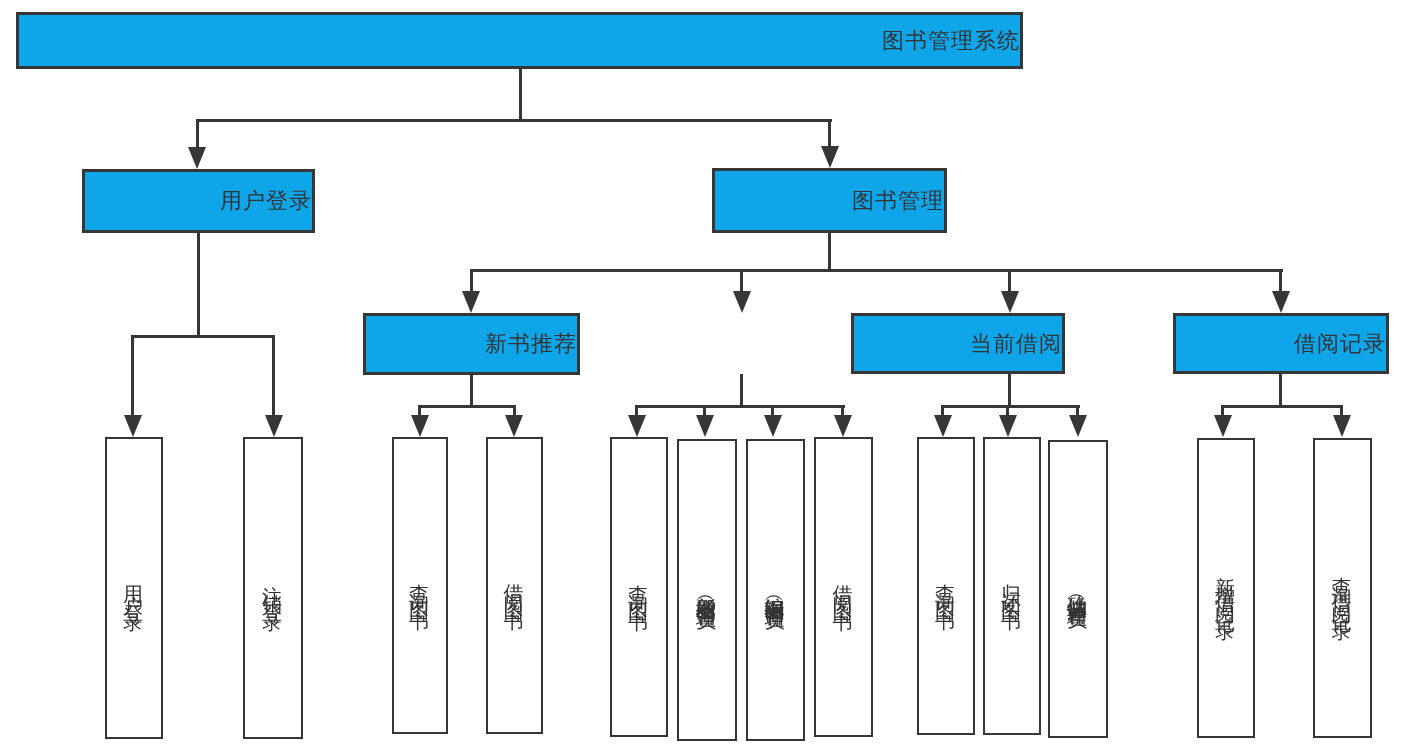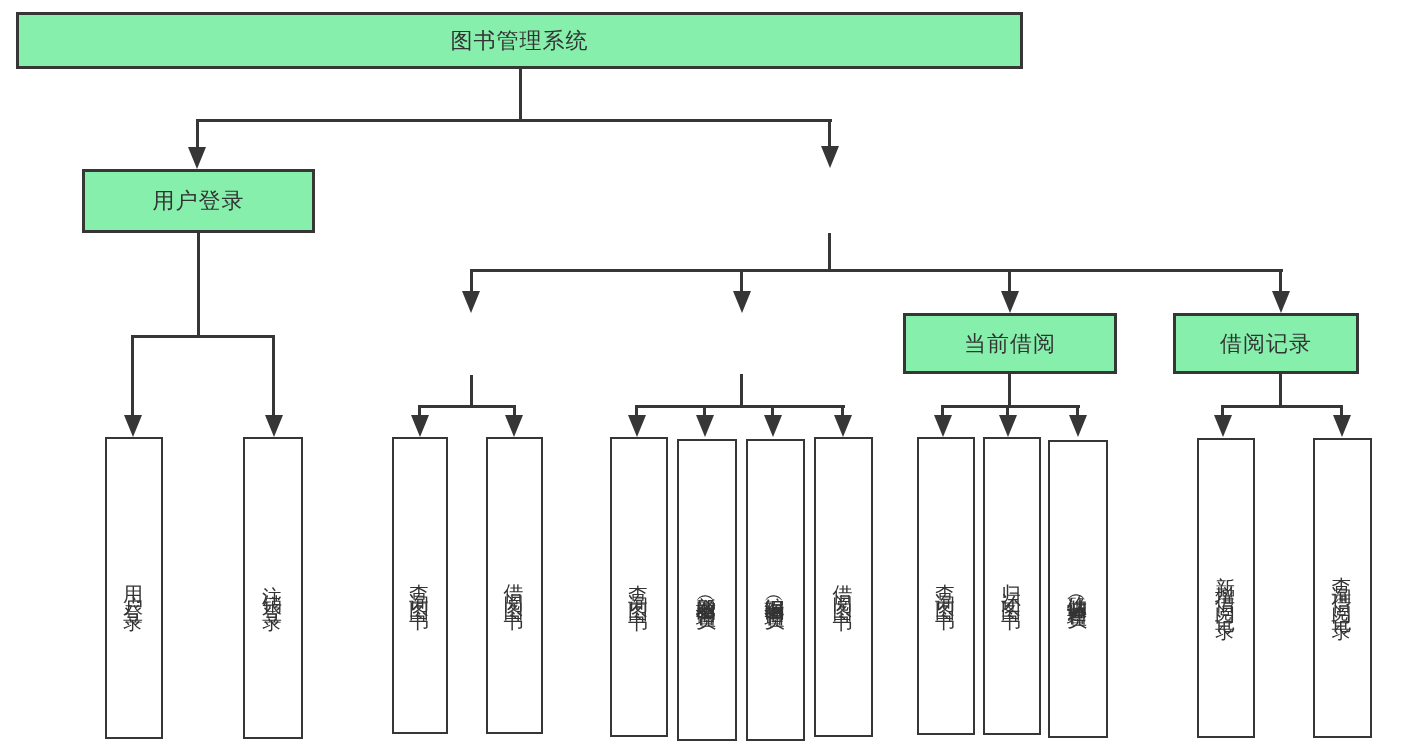--- a/index.html
+++ b/index.html
@@ -8,24 +8,24 @@
     width: 1405px;
     height: 747px;
     background: #ffffff;
     font-family: "Liberation Sans", "DejaVu Sans", sans-serif;
     overflow: hidden;
   }
   .box {
     position: absolute;
     box-sizing: border-box;
     border: 3px solid #363636;
-    background: #86efac;
+    background: #0ea5e9;
     display: flex;
     align-items: center;
-    justify-content: center;
+    justify-content: flex-end;
     color: #333333;
     font-size: 22px;
     letter-spacing: 1px;
     z-index: 2;
   }
   .vbox {
     position: absolute;
     box-sizing: border-box;
     border: 2px solid #363636;
     background: #ffffff;
@@ -77,44 +77,50 @@
 
   <div class="vline" style="left:519px; top:69px; height:52px"></div>
   <div class="hline" style="left:196px; top:119px; width:636px"></div>
   <div class="vline" style="left:196px; top:119px; height:31px"></div>
   <div class="arrow" style="left:188px; top:147px"></div>
   <div class="vline" style="left:828px; top:119px; height:31px"></div>
   <div class="arrow" style="left:821px; top:146px"></div>
 
   <div class="box" style="left:82px; top:169px; width:233px; height:64px">
     <span>用户登录</span>
+  </div>
+  <div class="box" style="left:712px; top:168px; width:235px; height:65px">
+    <span>图书管理</span>
   </div>
 
   <div class="vline" style="left:197px; top:233px; height:105px"></div>
   <div class="hline" style="left:131px; top:335px; width:144px"></div>
   <div class="vline" style="left:131px; top:335px; height:82px"></div>
   <div class="arrow" style="left:124px; top:415px"></div>
   <div class="vline" style="left:272px; top:335px; height:82px"></div>
   <div class="arrow" style="left:265px; top:415px"></div>
 
   <div class="vline" style="left:828px; top:233px; height:39px"></div>
   <div class="hline" style="left:470px; top:269px; width:813px"></div>
   <div class="vline" style="left:470px; top:269px; height:24px"></div>
   <div class="arrow" style="left:462px; top:291px"></div>
   <div class="vline" style="left:740px; top:269px; height:24px"></div>
   <div class="arrow" style="left:733px; top:291px"></div>
   <div class="vline" style="left:1008px; top:269px; height:24px"></div>
   <div class="arrow" style="left:1001px; top:291px"></div>
   <div class="vline" style="left:1279px; top:269px; height:24px"></div>
   <div class="arrow" style="left:1272px; top:291px"></div>
 
-  <div class="box" style="left:903px; top:313px; width:214px; height:61px">
+  <div class="box" style="left:363px; top:313px; width:217px; height:62px">
+    <span>新书推荐</span>
+  </div>
+  <div class="box" style="left:851px; top:313px; width:214px; height:61px">
     <span>当前借阅</span>
   </div>
-  <div class="box" style="left:1173px; top:313px; width:186px; height:61px">
+  <div class="box" style="left:1173px; top:313px; width:216px; height:61px">
     <span>借阅记录</span>
   </div>
 
   <div class="vline" style="left:470px; top:375px; height:33px"></div>
   <div class="hline" style="left:418px; top:405px; width:98px"></div>
   <div class="vline" style="left:418px; top:405px; height:12px"></div>
   <div class="arrow" style="left:411px; top:415px"></div>
   <div class="vline" style="left:513px; top:405px; height:12px"></div>
   <div class="arrow" style="left:505px; top:415px"></div>
 

